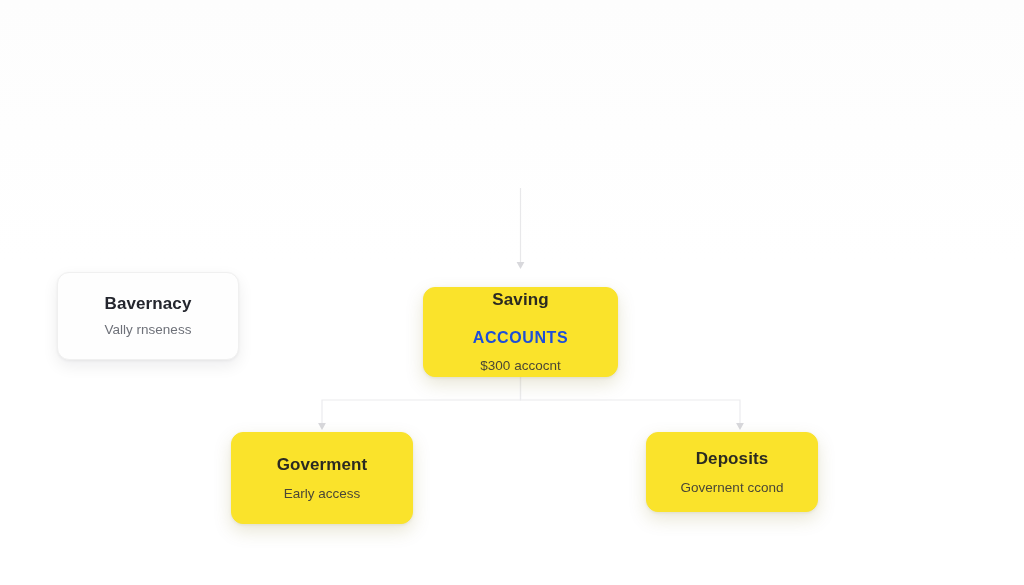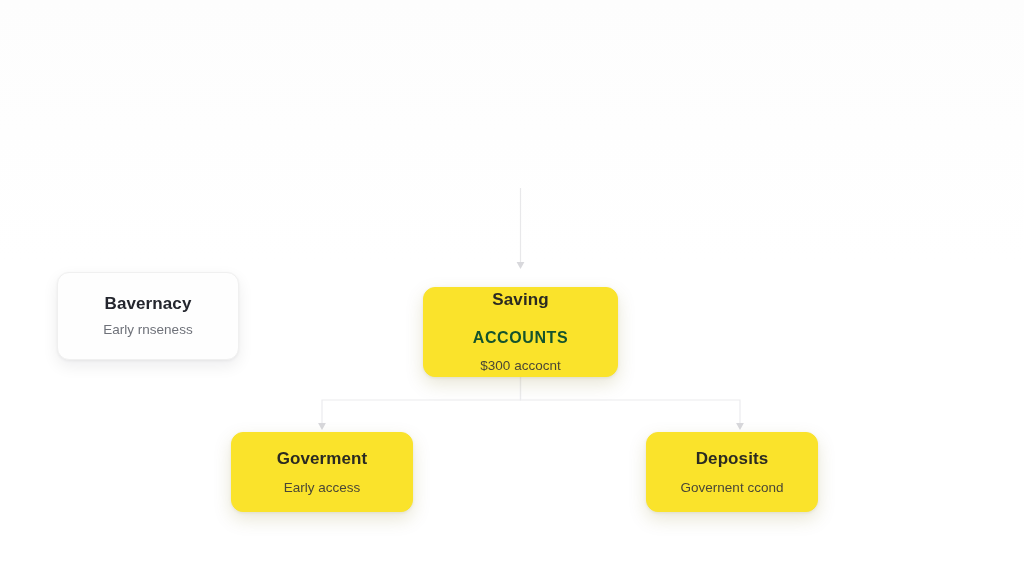--- a/index.html
+++ b/index.html
@@ -72,37 +72,37 @@
     background: #fae32b;
     border: 1px solid #fae32b;
     box-shadow: 0 7px 18px rgba(120, 105, 10, 0.17),
                 0 1px 3px rgba(120, 105, 10, 0.10);
   }
   .node--accent .title {
     color: #2a2a22;
     font-size: 17px;
   }
   .node--accent .title2 {
-    color: #14532d;
+    color: #1d4ed8;
     font-size: 16px;
     font-weight: bold;
     letter-spacing: 0.6px;
     margin-top: 18px;
     line-height: 1.2;
   }
   .node--accent .subtitle {
     color: #4a4736;
     font-size: 13.5px;
     margin-top: 10px;
   }
 
   
   #node-bavernacy { left: 57px;  top: 272px; width: 182px; height: 88px; }
   #node-saving    { left: 423px; top: 287px; width: 195px; height: 90px; }
-  #node-goverment { left: 231px; top: 432px; width: 182px; height: 80px; }
+  #node-goverment { left: 231px; top: 432px; width: 182px; height: 92px; }
   #node-deposits  { left: 646px; top: 432px; width: 172px; height: 80px; }
 </style>
 </head>
 <body>
 
 <div id="canvas">
 
   <svg id="connectors" viewBox="0 0 1024 585" xmlns="http://www.w3.org/2000/svg">
 
     <g>
@@ -116,21 +116,21 @@
     </g>
 
     <g>
       <path d="M 520.5 361 L 520.5 400 L 740 400 L 740 425" stroke="#ececee" stroke-width="1.2" fill="none"></path>
       <polygon points="740,430 736.1,423 743.9,423" fill="#d8d8dc"></polygon>
     </g>
   </svg>
 
   <div class="node node--plain" id="node-bavernacy">
     <div class="title">Bavernacy</div>
-    <div class="subtitle">Early rnseness</div>
+    <div class="subtitle">Vally rnseness</div>
   </div>
 
   <div class="node node--accent" id="node-saving">
     <div class="title">Saving</div>
     <div class="title2">ACCOUNTS</div>
     <div class="subtitle">$300 accocnt</div>
   </div>
 
   <div class="node node--accent" id="node-goverment">
     <div class="title">Goverment</div>

